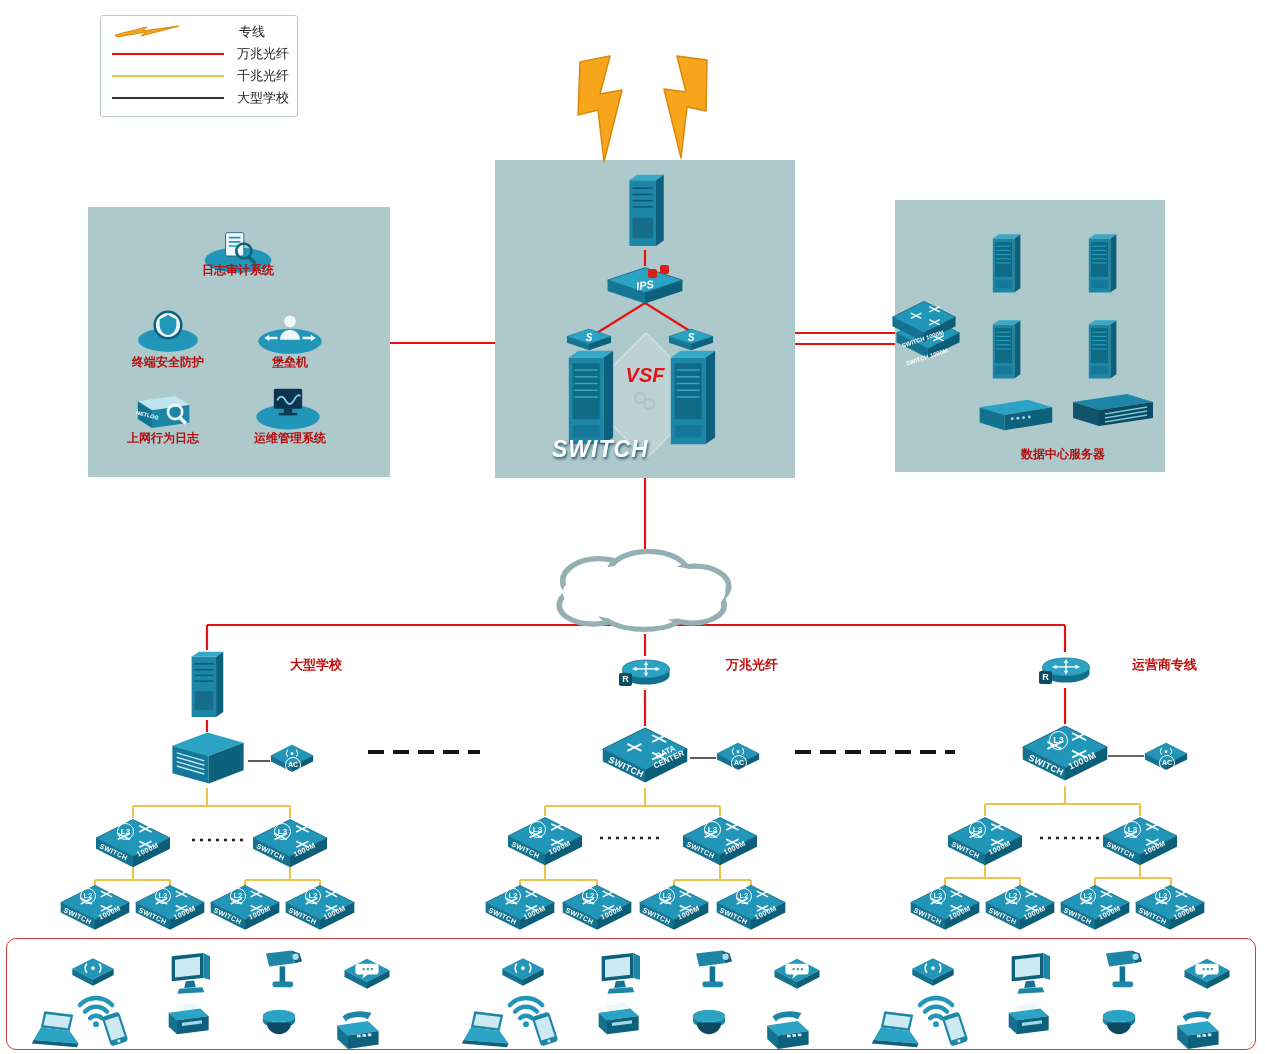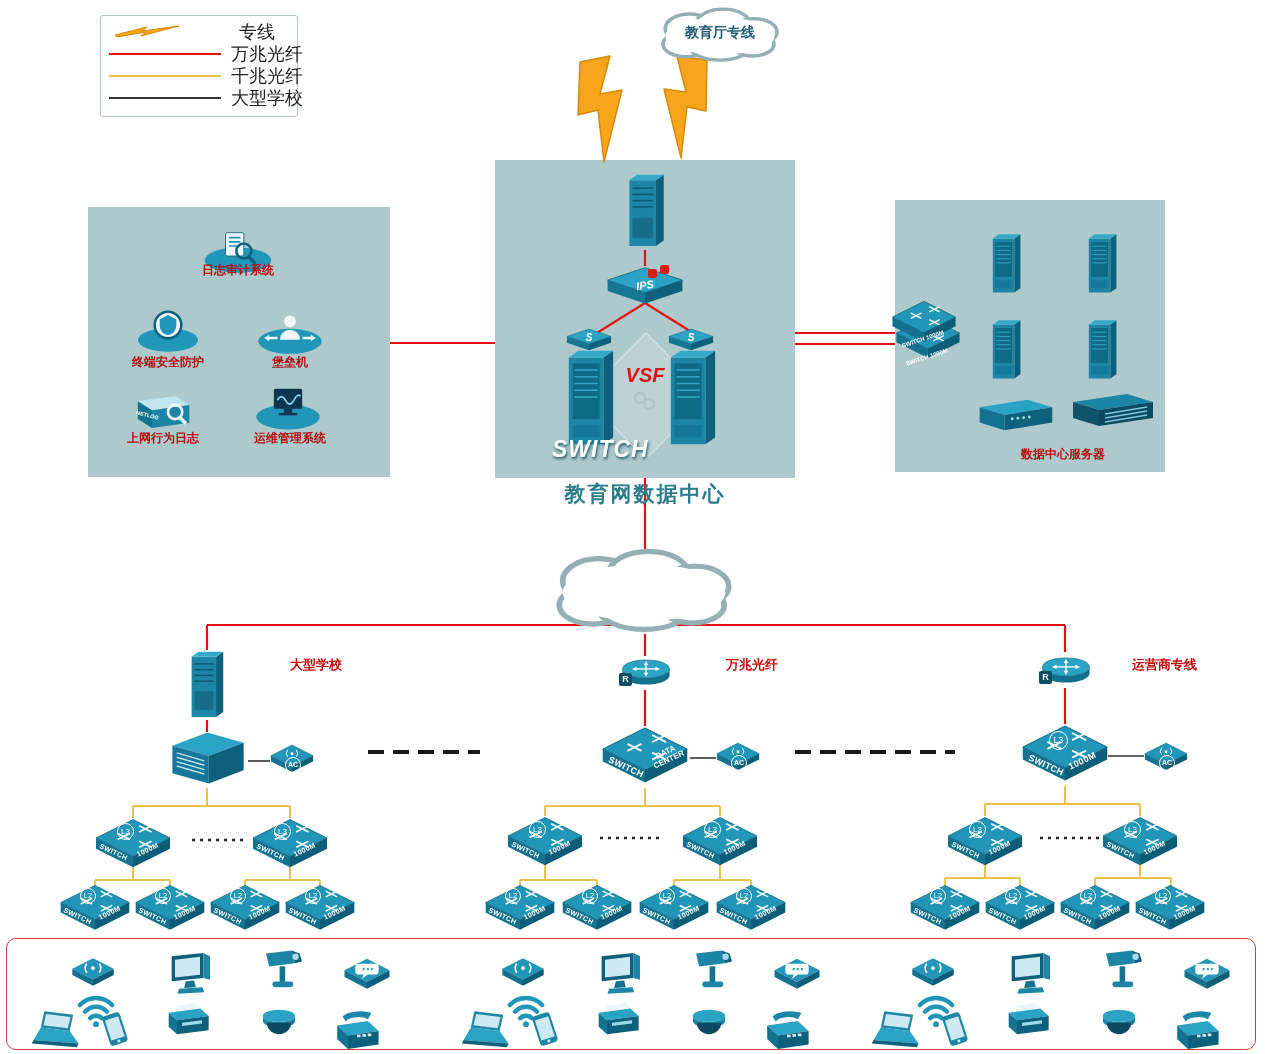--- a/index.html
+++ b/index.html
@@ -9,28 +9,28 @@
   .device{position:absolute;z-index:2}
   .device svg{display:block}
   .device > span{position:absolute}
   .cloud{position:absolute;z-index:3}
   .cloud svg{position:absolute;left:0;top:0;width:100%;height:100%}
   .cloud span{position:absolute;left:0;width:100%;text-align:center;font-weight:bold;color:#235c76;font-size:14px;z-index:1}
   .legend{position:absolute;left:100px;top:15px;width:198px;height:102px;background:#fff;border:1px solid #b9c6c8;border-radius:3px;z-index:4;padding:5px 8px;box-sizing:border-box}
   .lrow{display:flex;align-items:center;height:22px}
   .licon{width:120px;display:flex;align-items:center;justify-content:center}
   .lline{width:112px;height:0;border-top:2px solid}
-  .llbl{font-size:18px;color:#222;margin-left:10px;white-space:nowrap}
+  .llbl{font-size:13px;color:#222;margin-left:10px;white-space:nowrap}
   .rlbl{position:absolute;color:#b50d0d;font-weight:bold;font-size:12px;text-align:center;z-index:2}
   .school{position:absolute;color:#c40d0d;font-weight:bold;font-size:13px;z-index:2;white-space:nowrap}
   .dc-title{position:absolute;left:545px;top:480px;width:200px;text-align:center;color:#2c7c8d;font-size:21px;font-weight:bold;letter-spacing:2px;font-family:"Liberation Serif","DejaVu Serif",serif;z-index:2}
   .wm{position:absolute;left:552px;top:436px;color:#fff;font-size:23px;font-style:italic;font-weight:800;letter-spacing:1px;text-shadow:1px 2px 3px rgba(10,70,90,.85);z-index:2}
   .vsf{position:absolute;left:617px;top:364px;width:56px;text-align:center;color:#e51212;font-size:20px;font-weight:800;font-style:italic;z-index:2}
   .vsf-diamond{position:absolute;left:601px;top:351px;width:88px;height:88px;background:rgba(255,255,255,.18);border:1px solid rgba(255,255,255,.4);transform:rotate(45deg);z-index:1}
-  .badge{position:absolute;left:23px;top:5px;width:15px;height:15px;border:1.5px solid #fff;border-radius:50%;color:#fff;font-size:8px;font-weight:normal;line-height:15px;text-align:center}
+  .badge{position:absolute;left:23px;top:5px;width:15px;height:15px;border:1.5px solid #fff;border-radius:50%;color:#fff;font-size:8px;font-weight:bold;line-height:15px;text-align:center}
   .dsw2 .badge{left:21px;top:4px;width:14px;height:14px;font-size:7.5px;line-height:14px}
   .edge{position:absolute;color:#fff;font-weight:bold;font-size:7px;white-space:nowrap;transform-origin:0 50%;letter-spacing:.4px}
   .e-sw{left:6px;top:24px;transform:rotate(25deg)}
   .e-sp{left:43px;top:33px;transform:rotate(-25deg)}
   .dsw2 .e-sw{left:5px;top:22px}
   .dsw2 .e-sp{left:40px;top:30px}
   .big .edge{font-size:9px}
   .big .e-sw{left:8px;top:28px}
   .big .e-sp{left:48px;top:38px}
   .big .badge{left:28px;top:7px;width:17px;height:17px;line-height:17px;font-size:9px}
@@ -351,26 +351,20 @@
       <span class="llbl">千兆光纤</span>
     </div>
     <div class="lrow">
       <span class="licon">
           <span class="lline" style="border-color:#333"></span>
         </span>
       <span class="llbl">大型学校</span>
     </div>
   </div>
 
-  <div class="cloud" style="left:644px;top:5px;width:152px;height:62px">
-    <svg viewBox="0 0 200 90" preserveAspectRatio="none">
-        <use href="#cloud"></use>
-      </svg>
-    <span style="top:19px">教育厅专线</span>
-  </div>
   <div class="cloud" style="left:531px;top:545px;width:226px;height:95px">
     <svg viewBox="0 0 200 90" preserveAspectRatio="none">
         <use href="#cloud"></use>
       </svg>
   </div>
 
   <div class="device" style="left:620px;top:170px">
     <svg viewBox="0 0 64 100" width="50" height="80">
         <use href="#sym-tower"></use>
       </svg>
@@ -401,21 +395,20 @@
     <span class="mod-lbl">S</span>
   </div>
   <div class="device" style="left:668px;top:328px;width:46px;height:26px">
     <svg viewBox="0 0 100 56" width="46" height="26">
         <use href="#sym-flat"></use>
       </svg>
     <span class="mod-lbl">S</span>
   </div>
   <span class="vsf">VSF</span>
   <span class="wm">SWITCH</span>
-  <div class="dc-title">教育网数据中心</div>
 
   <div class="device" style="left:200px;top:226px">
     <svg viewBox="0 0 90 60" width="76" height="50">
         <use href="#sym-audit"></use>
       </svg>
   </div>
   <div class="rlbl" style="left:192px;top:262px;width:92px">日志审计系统</div>
   <div class="device" style="left:130px;top:305px">
     <svg viewBox="0 0 90 60" width="76" height="50">
         <use href="#sym-shield"></use>

